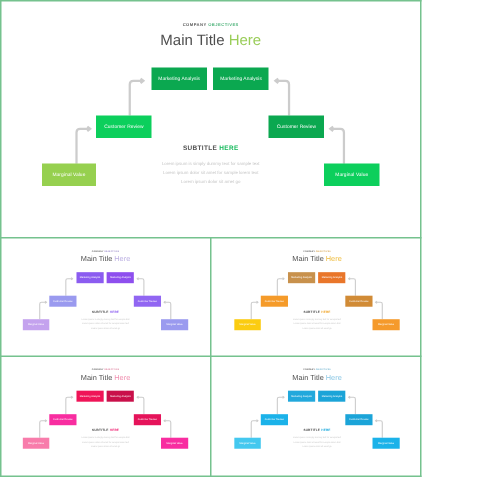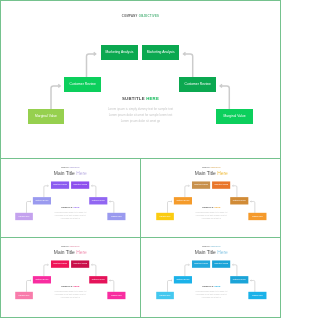--- a/index.html
+++ b/index.html
@@ -42,20 +42,21 @@
            font-weight:400;line-height:1;}
   .conn{position:absolute;left:0;top:0;width:281px;height:158px;overflow:visible;}
 </style>
 </head>
 <body>
 
 <div class="page">
   <div class="cell cell-hero">
     <div class="slide">
         <div class="eyebrow" style="top:14.7px"><span>COMPANY</span> <span style="color:#4fb37b">OBJECTIVES</span></div>
+        <div class="title" style="top:21.5px;color:#4f4f4f"><span>Main Title</span> <span class="accent" style="color:#9acd59">Here</span></div>
         <svg class="conn" viewBox="0 0 281 158" width="281" height="158" shape-rendering="geometricPrecision">
           <path d="M86.5,77 L86.5,56.3 Q86.5,53.9 88.9,53.9 L95.6,53.9" fill="none" stroke="#cccccc" stroke-width="1.5" stroke-linecap="butt"></path>
           <path d="M93.69999999999999,52.4 L95.6,53.9 L93.69999999999999,55.4" fill="none" stroke="#cccccc" stroke-width="1.5" stroke-linecap="butt" stroke-linejoin="miter"></path>
           <path d="M51,109.2 L51,88.30000000000001 Q51,85.9 53.4,85.9 L60.1,85.9" fill="none" stroke="#cccccc" stroke-width="1.5" stroke-linecap="butt"></path>
           <path d="M58.2,84.4 L60.1,85.9 L58.2,87.4" fill="none" stroke="#cccccc" stroke-width="1.5" stroke-linecap="butt" stroke-linejoin="miter"></path>
           <path d="M192.7,77 L192.7,56.3 Q192.7,53.9 190.29999999999998,53.9 L183.6,53.9" fill="none" stroke="#cccccc" stroke-width="1.5" stroke-linecap="butt"></path>
           <path d="M185.5,52.4 L183.6,53.9 L185.5,55.4" fill="none" stroke="#cccccc" stroke-width="1.5" stroke-linecap="butt" stroke-linejoin="miter"></path>
           <path d="M229.3,109.2 L229.3,88.30000000000001 Q229.3,85.9 226.9,85.9 L220.2,85.9" fill="none" stroke="#cccccc" stroke-width="1.5" stroke-linecap="butt"></path>
           <path d="M222.1,84.4 L220.2,85.9 L222.1,87.4" fill="none" stroke="#cccccc" stroke-width="1.5" stroke-linecap="butt" stroke-linejoin="miter"></path>
         </svg>

